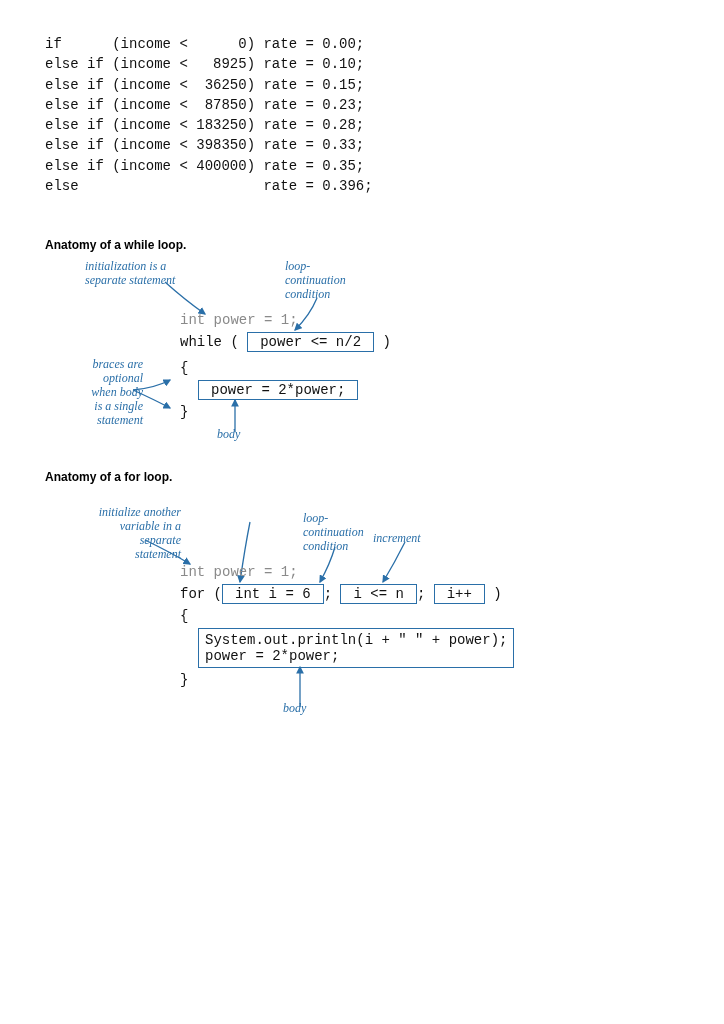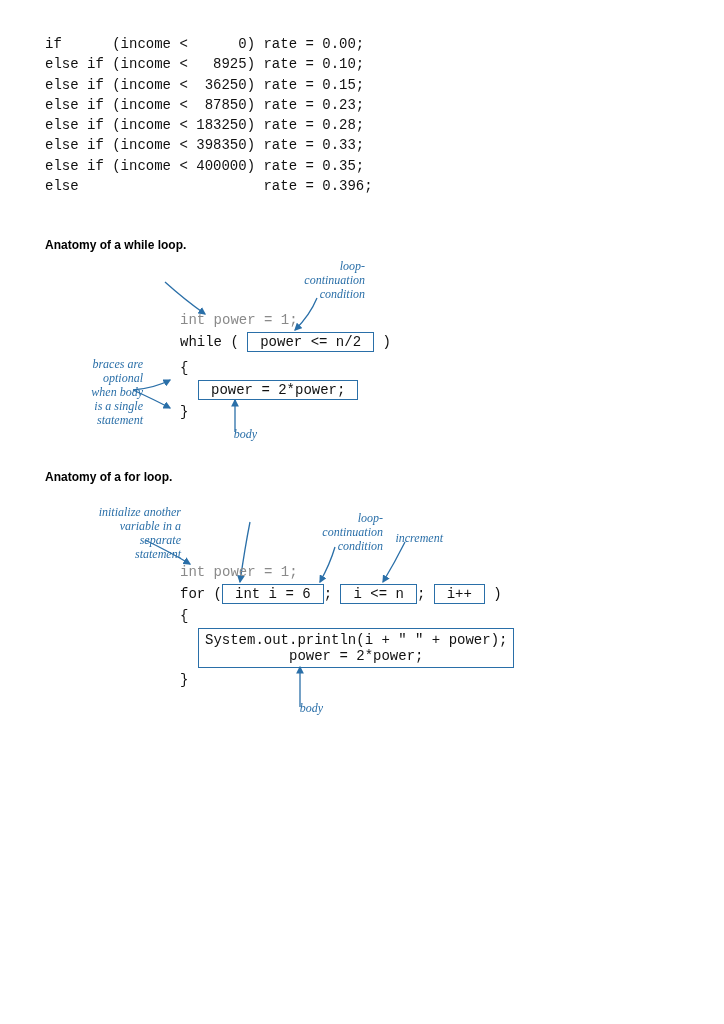--- a/index.html
+++ b/index.html
@@ -1,25 +1,25 @@
 <!DOCTYPE html>
 <html><head>
 <meta charset="utf-8">
 <style>
   html,body{margin:0;padding:0;background:#fff;font-family:Georgia,'Times New Roman',serif;color:#000;}
   .page{width:724px;padding:20px 40px 40px 45px;box-sizing:border-box;}
   .codeblock{font-family:Liberation Mono, monospace;font-size:14px;line-height:1.45;white-space:pre;color:#111;margin-bottom:42px;}
   h4.caption{font-family:Arial,Helvetica,sans-serif;font-size:12px;font-weight:bold;margin:18px 0 8px 0;}
   .diagram{position:relative;font-family:'Courier New',monospace;margin-left:40px;margin-bottom:20px;}
-  .annot{font-family:Georgia,serif;font-style:italic;color:#2a6fa8;font-size:12px;line-height:1.15;position:absolute;text-align:right;}
+  .annot{font-family:Georgia,serif;font-style:italic;color:#2a6fa8;font-size:12px;line-height:1.15;position:absolute;text-align:left;}
   .codecolor{color:#111;}
   .gray{color:#8a8a8a;}
   .box{border:1px solid #2a6fa8;padding:1px 12px;display:inline-block;}
   svg.overlay{position:absolute;left:0;top:0;pointer-events:none;}
-  .mono{font-family:'Courier New',monospace;font-size:14px;text-align:center;}
+  .mono{font-family:'Courier New',monospace;font-size:14px;}
 </style>
 </head>
 <body>
 
 <div class="page">
 
   <pre class="codeblock" style="white-space: pre;">if      (income &lt;      0) rate = 0.00;
 else if (income &lt;   8925) rate = 0.10;
 else if (income &lt;  36250) rate = 0.15;
 else if (income &lt;  87850) rate = 0.23;
@@ -37,20 +37,22 @@
           <path d="M0,0 L6,3 L0,6 Z" fill="#2a6fa8"></path>
         </marker>
       </defs>
       <path d="M80,22 Q100,40 120,54" stroke="#2a6fa8" fill="none" stroke-width="1.3" marker-end="url(#ah1)"></path>
       <path d="M232,38 Q225,55 210,70" stroke="#2a6fa8" fill="none" stroke-width="1.3" marker-end="url(#ah1)"></path>
       <path d="M48,130 Q70,128 85,120" stroke="#2a6fa8" fill="none" stroke-width="1.3" marker-end="url(#ah1)"></path>
       <path d="M48,130 Q70,140 85,148" stroke="#2a6fa8" fill="none" stroke-width="1.3" marker-end="url(#ah1)"></path>
       <path d="M150,172 L150,140" stroke="#2a6fa8" fill="none" stroke-width="1.3" marker-end="url(#ah1)"></path>
     </svg>
 
+    <div class="annot" style="left: 0px; top: 0px; width: 120px; text-align: left; white-space: pre-line;">initialization is a
+separate statement</div>
     <div class="annot" style="left: 200px; top: 0px; width: 80px; white-space: pre-line;">loop-
 continuation
 condition</div>
     <div class="annot" style="left: -14px; top: 98px; width: 72px; text-align: right; white-space: pre-line;">braces are
 optional
 when body
 is a single
 statement</div>
     <div class="annot" style="left:132px;top:168px;width:40px;">body</div>
 

